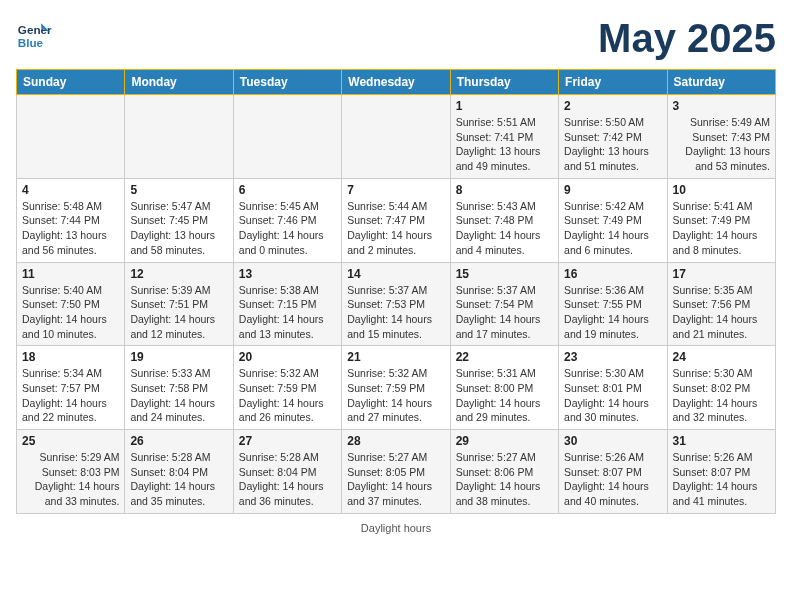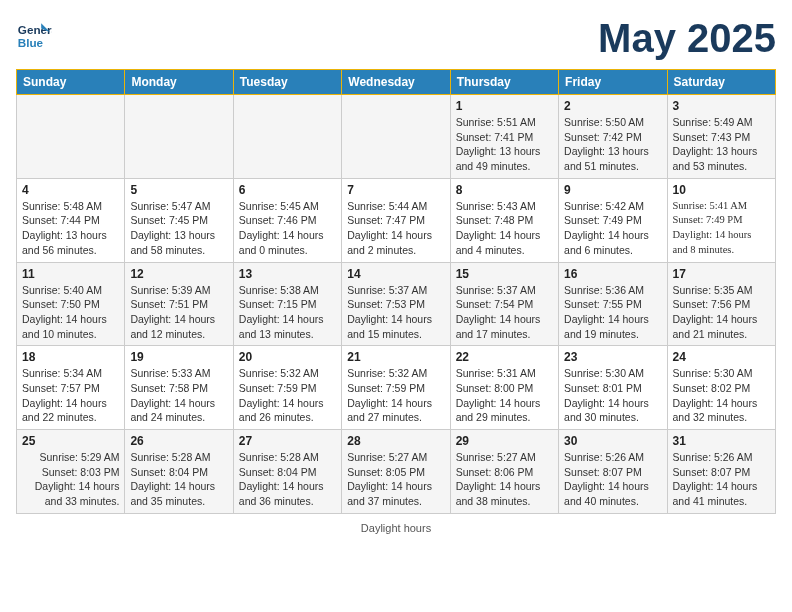--- a/index.html
+++ b/index.html
@@ -129,21 +129,21 @@
         </td>
         <td>
           <div class="day-number">2</div>
           <div class="day-info" style="white-space: pre-line;">Sunrise: 5:50 AM
 Sunset: 7:42 PM
 Daylight: 13 hours
 and 51 minutes.</div>
         </td>
         <td>
           <div class="day-number">3</div>
-          <div class="day-info" style="white-space: pre-line;">Sunrise: 5:49 AM
+          <div class="day-info" style="white-space: pre-line; text-align: right;">Sunrise: 5:49 AM
 Sunset: 7:43 PM
 Daylight: 13 hours
 and 53 minutes.</div>
         </td>
       </tr>
       <tr>
         <td>
           <div class="day-number">4</div>
           <div class="day-info" style="white-space: pre-line;">Sunrise: 5:48 AM
 Sunset: 7:44 PM
@@ -180,21 +180,21 @@
         </td>
         <td>
           <div class="day-number">9</div>
           <div class="day-info" style="white-space: pre-line;">Sunrise: 5:42 AM
 Sunset: 7:49 PM
 Daylight: 14 hours
 and 6 minutes.</div>
         </td>
         <td>
           <div class="day-number">10</div>
-          <div class="day-info" style="white-space: pre-line; font-family: Liberation Serif, serif;">Sunrise: 5:41 AM
+          <div class="day-info" style="white-space: pre-line;">Sunrise: 5:41 AM
 Sunset: 7:49 PM
 Daylight: 14 hours
 and 8 minutes.</div>
         </td>
       </tr>
       <tr>
         <td>
           <div class="day-number">11</div>
           <div class="day-info" style="white-space: pre-line;">Sunrise: 5:40 AM
 Sunset: 7:50 PM

